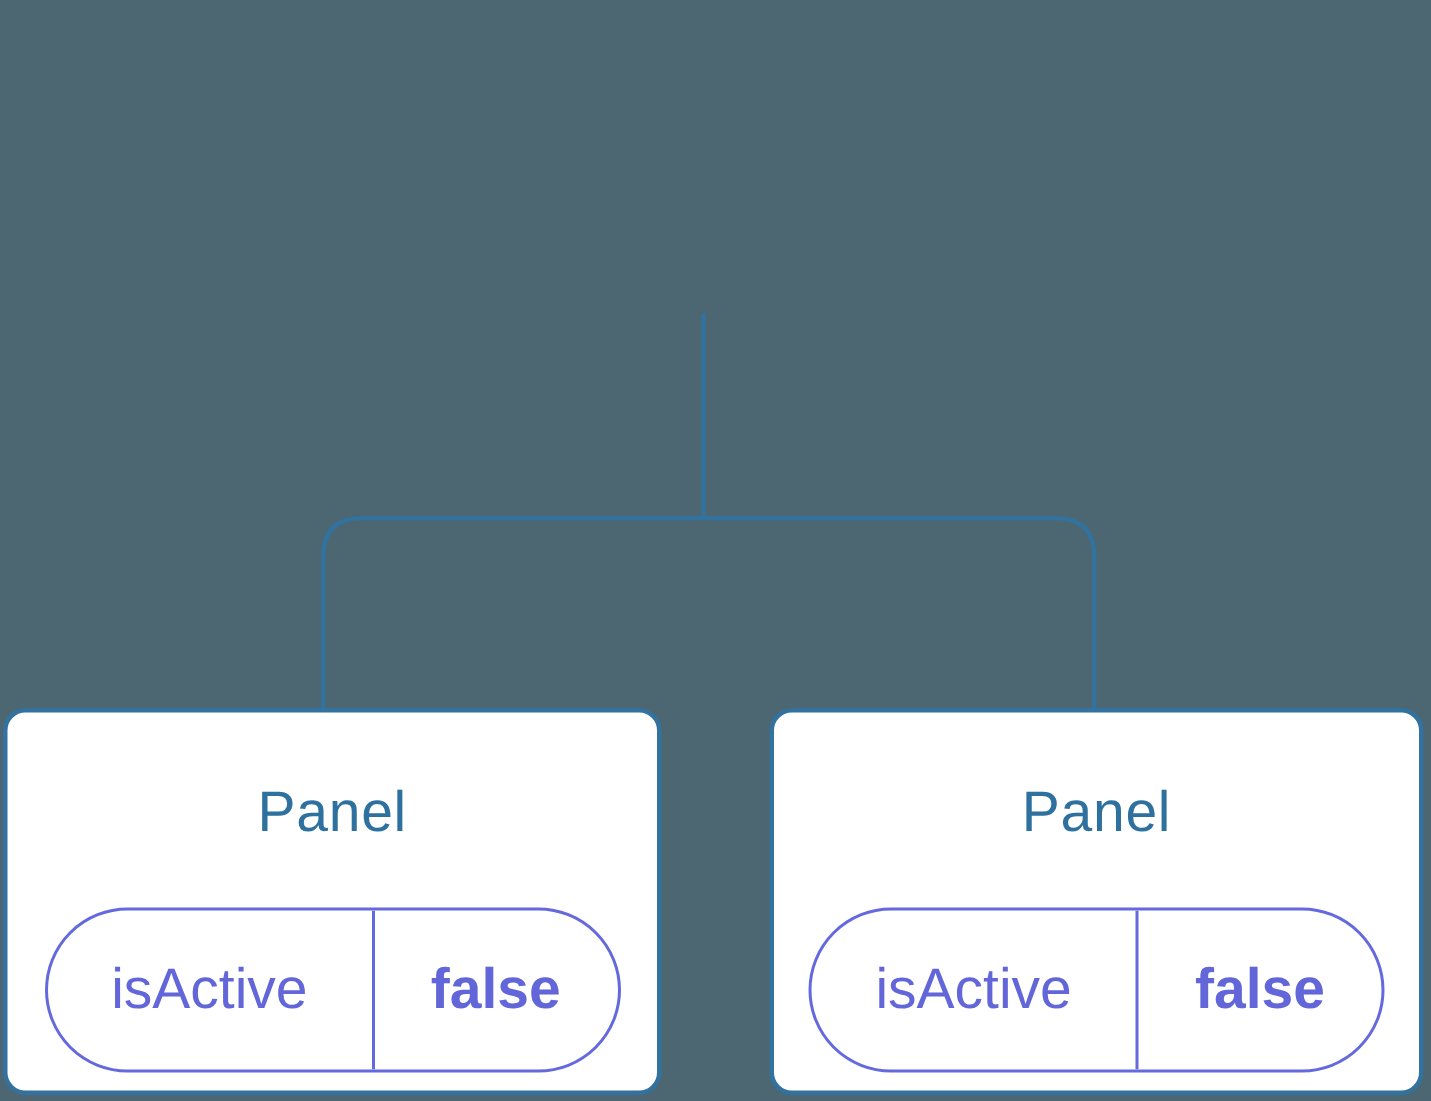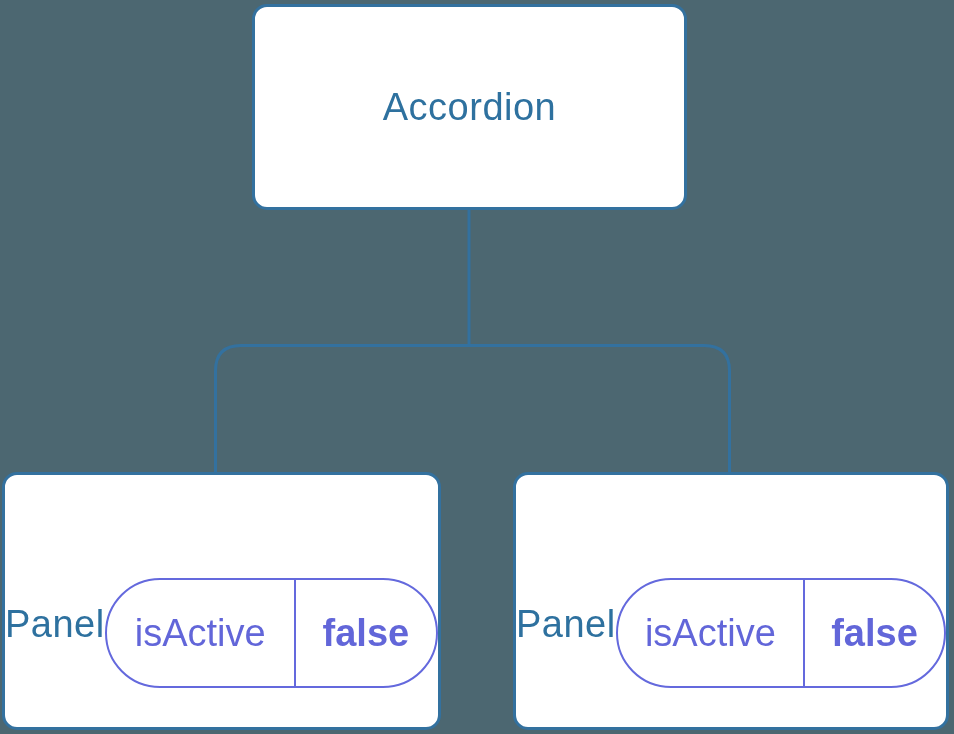--- a/index.html
+++ b/index.html
@@ -40,28 +40,28 @@
   }
   .node-title{
     color:var(--node-text);
     font-size:38px;
     font-weight:500;
     letter-spacing:.5px;
     text-align:center;
   }
   .node-panel{
     top:472px;height:258px;
-    display:flex;flex-direction:row;align-items:center;
+    display:flex;flex-direction:column;align-items:center;
     padding-top:46px;
   }
   .node-panel-left{left:2px;width:439px;}
   .node-panel-right{left:513px;width:436px;}
   .node-panel .node-title{line-height:42px;}
   .state-pill{
-    margin-top:18px;
+    margin-top:42px;
     width:384px;height:110px;
     border:2px solid var(--state-border);
     border-radius:55px;
     display:flex;
     overflow:hidden;
     background:var(--node-fill);
   }
   .state-cell{
     display:flex;align-items:center;justify-content:center;
     color:var(--state-text);
@@ -76,23 +76,20 @@
 </head>
 <body>
 
 <div class="stage">
 
   <svg class="connectors" viewBox="0 0 954 734" xmlns="http://www.w3.org/2000/svg">
     <path d="M469,209 L469,345.5"></path>
     <path d="M215.5,473 L215.5,371 Q215.5,345.5 241,345.5 L704,345.5 Q729.5,345.5 729.5,371 L729.5,473"></path>
   </svg>
 
-  <div class="node node-root">
-    <div class="node-title">Accordion</div>
-  </div>
 
   <div class="node node-panel node-panel-left">
     <div class="node-title">Panel</div>
     <div class="state-pill">
       <div class="state-cell state-key">isActive</div>
       <div class="state-cell state-value">false</div>
     </div>
   </div>
 
   <div class="node node-panel node-panel-right">

